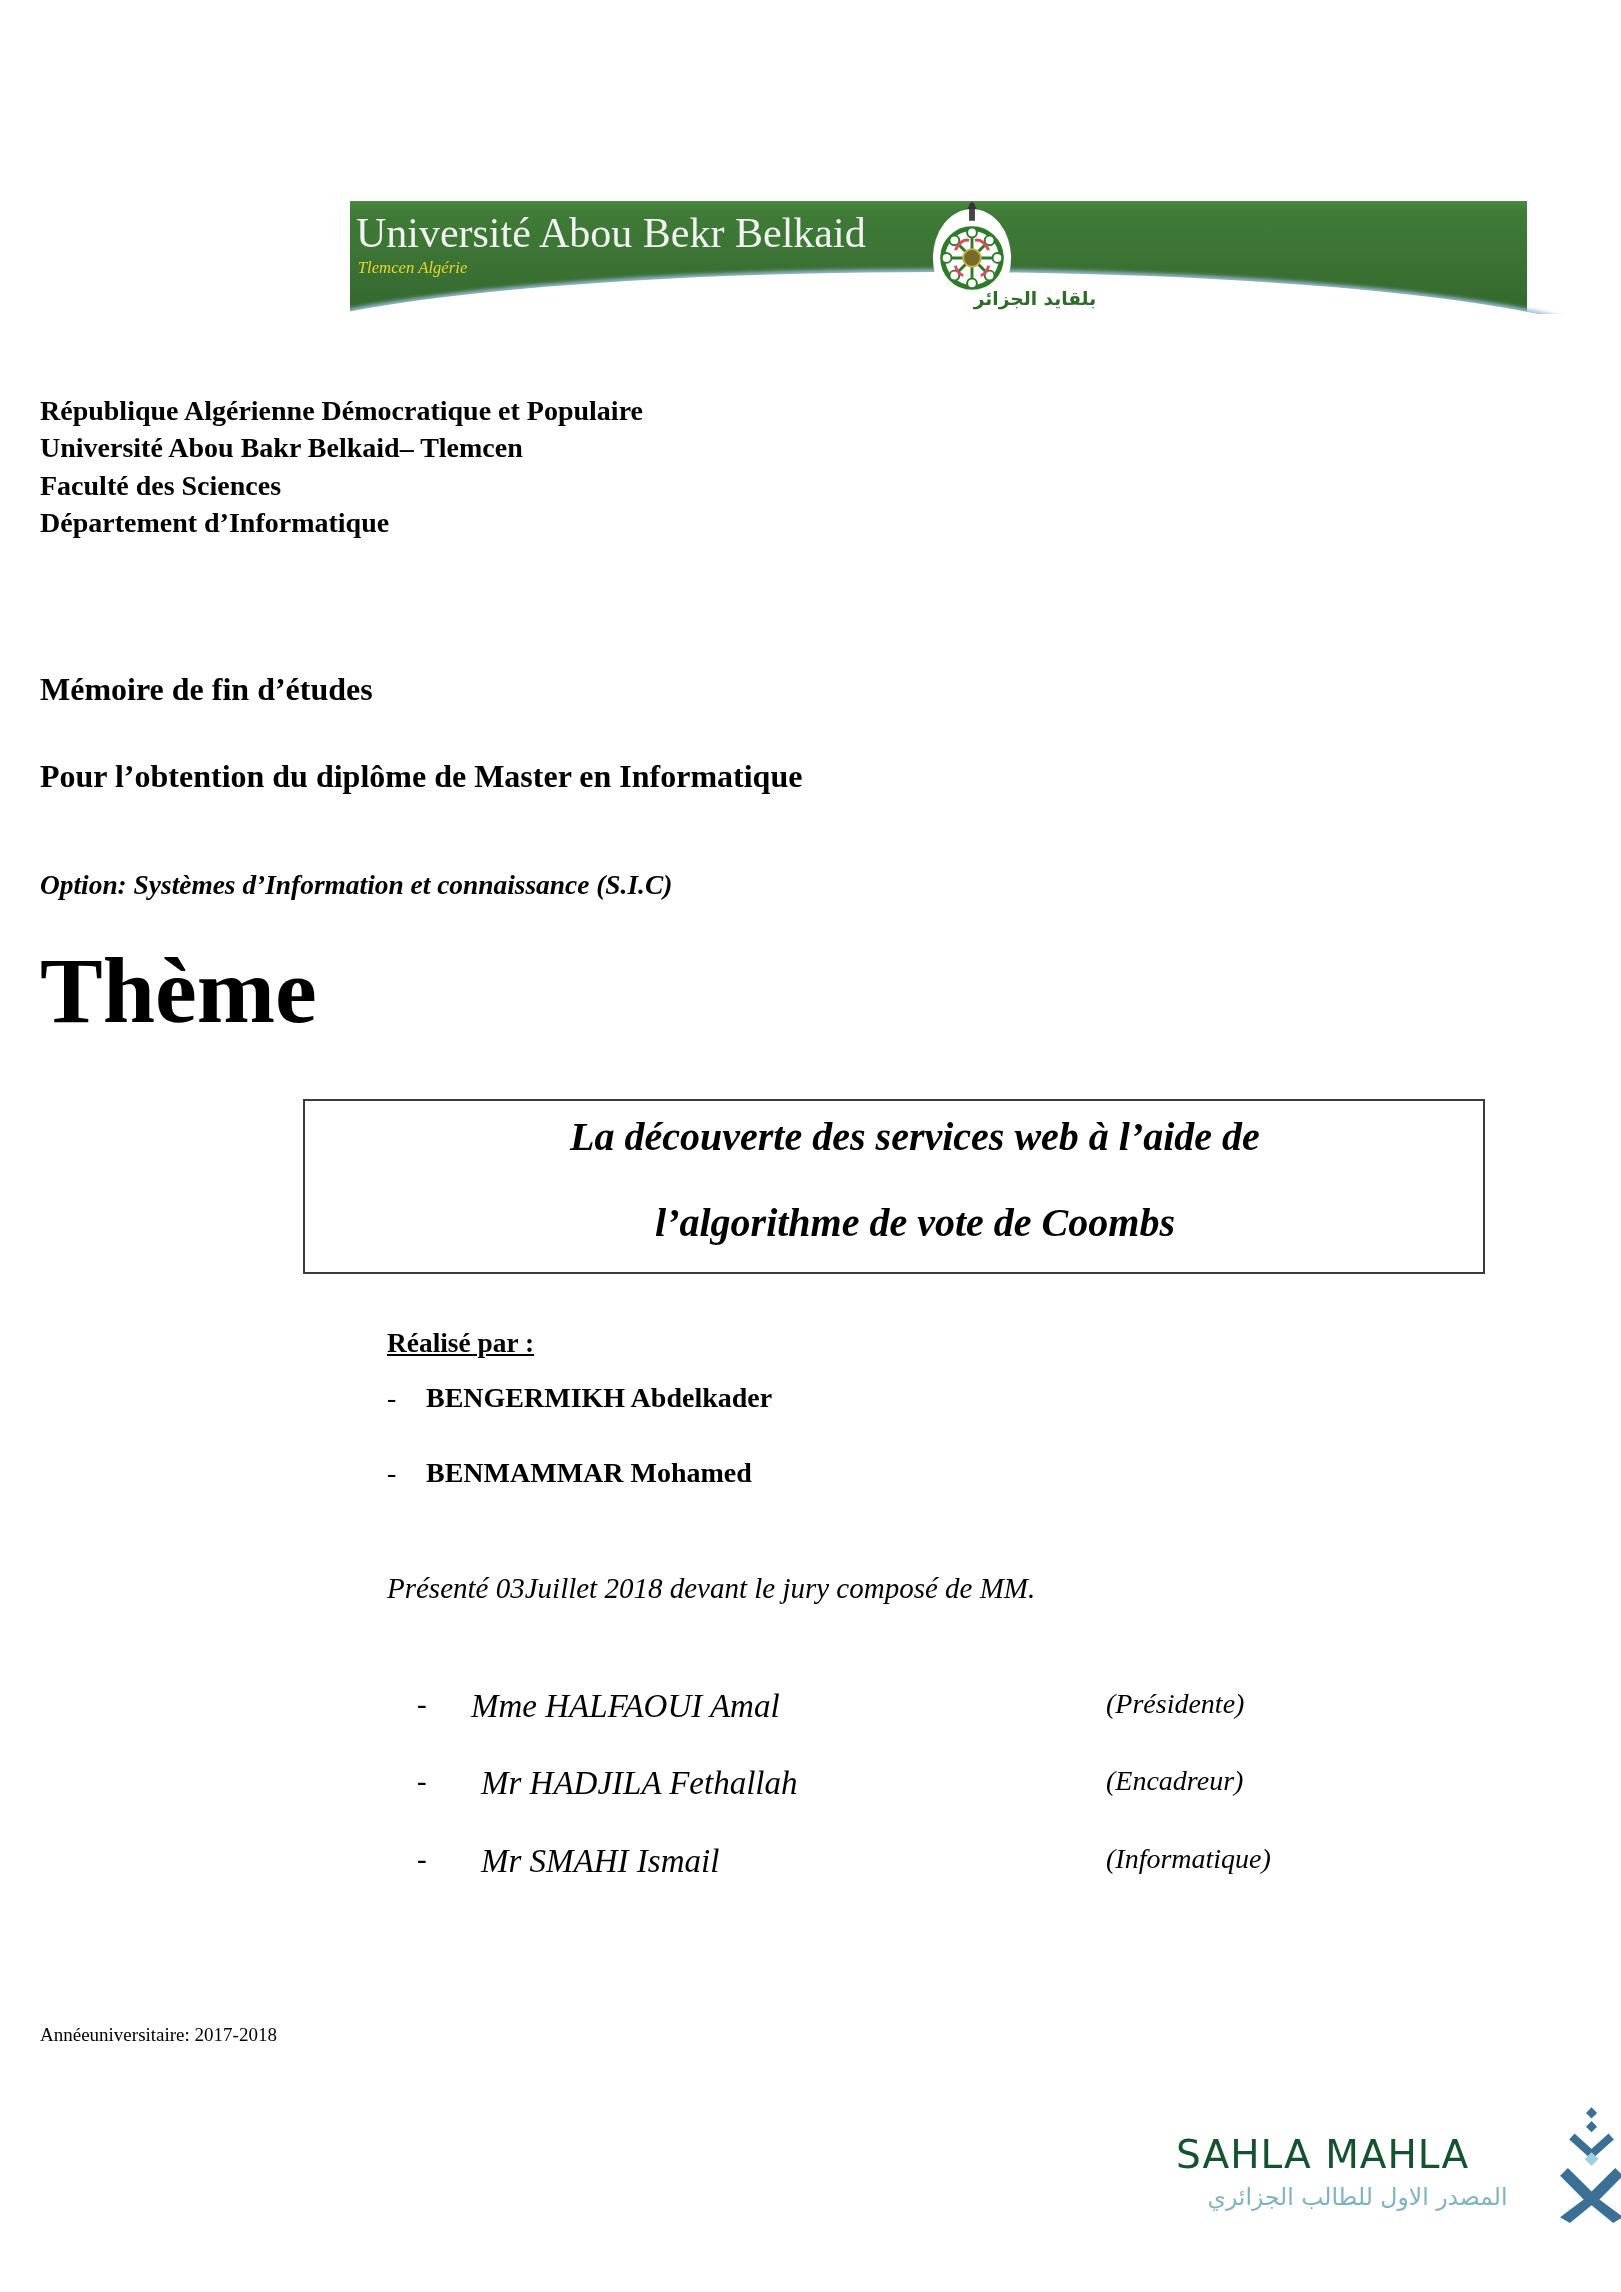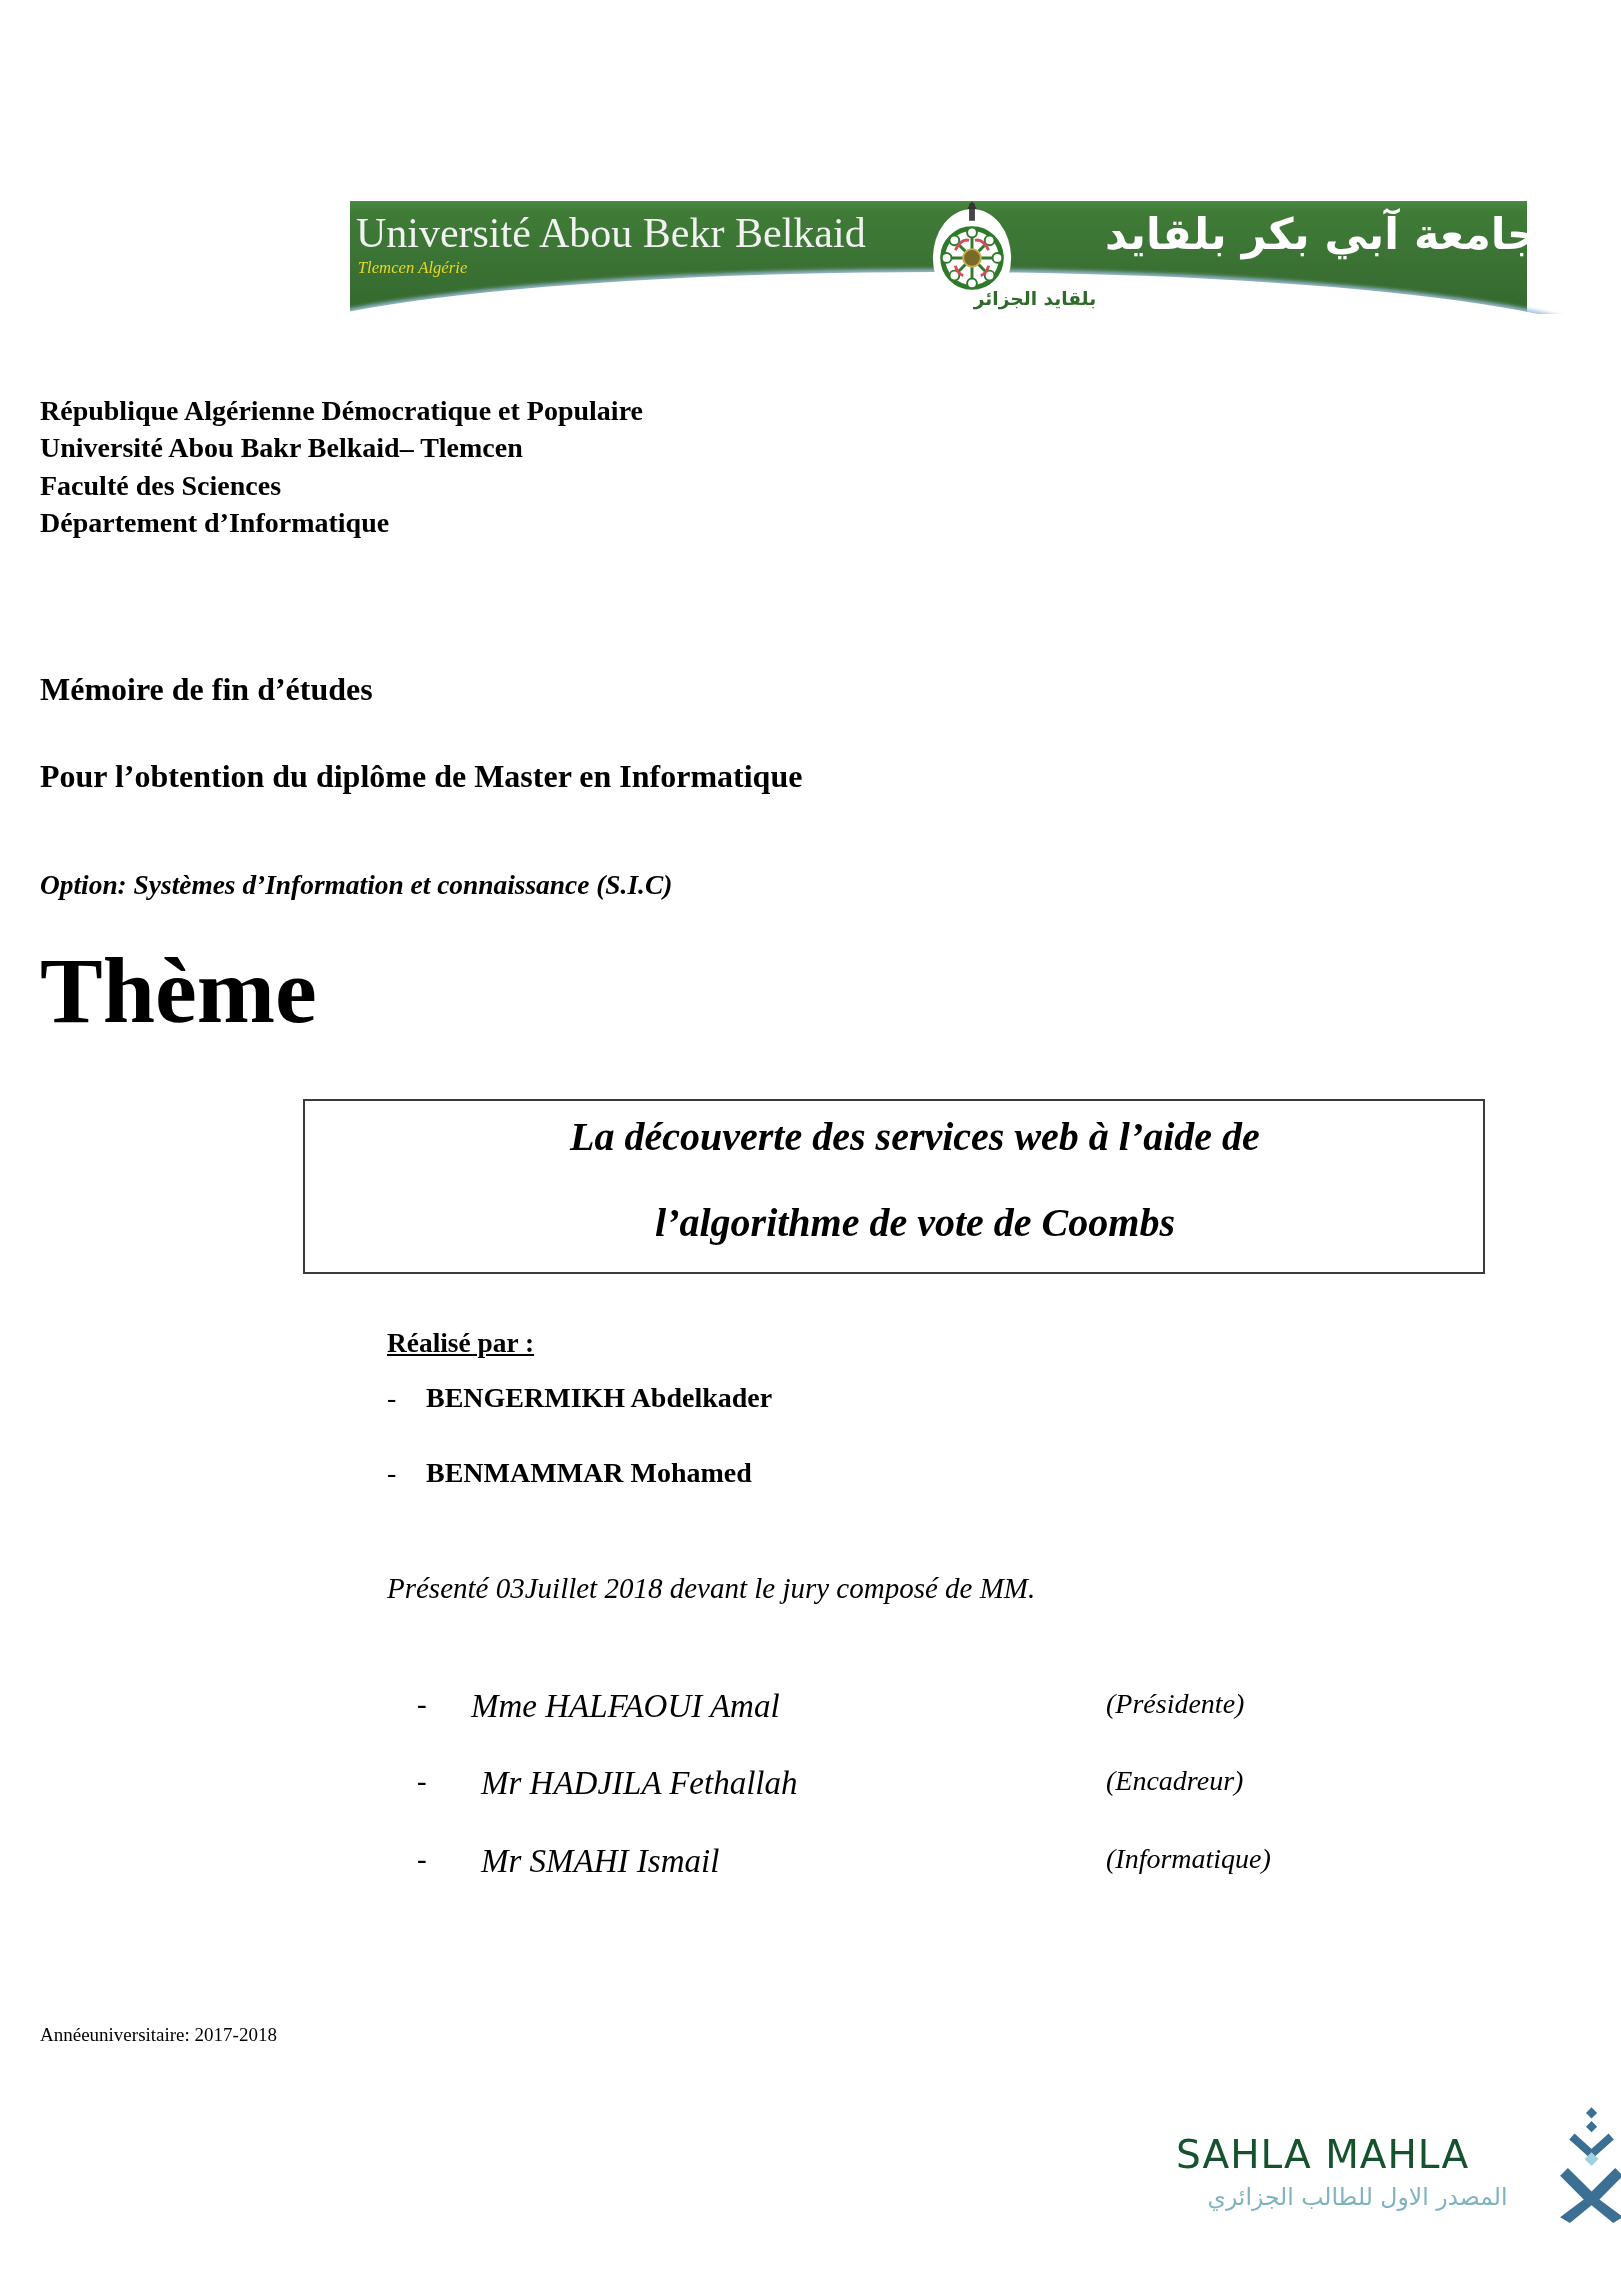--- a/index.html
+++ b/index.html
@@ -98,21 +98,20 @@
     .sahla-mark { position: absolute; left: 384px; top: 0; width: 69px; height: 118px; }
   </style>
 </head>
 <body>
 
 <div class="abs banner">
   <div class="banner-green"></div>
   <div class="banner-curve"></div>
   <div class="banner-latin">Université Abou Bekr Belkaid</div>
   <div class="banner-sub">Tlemcen   Algérie</div>
-  <div class="banner-arabic">جامعة آبي بكر بلقايد</div>
   <div class="emblem-wrap">
     <svg width="88" height="108" viewBox="0 0 90 110">
       <ellipse cx="45" cy="58" rx="40" ry="50" fill="#ffffff"></ellipse>
       <rect x="42" y="2" width="6" height="18" fill="#444"></rect>
       <polygon points="45,0 40,8 50,8" fill="#333"></polygon>
       <circle cx="45" cy="58" r="30" fill="none" stroke="#2f7a2a" stroke-width="5"></circle>
       <g stroke="#2f7a2a" stroke-width="3" fill="none">
         <line x1="45" y1="28" x2="45" y2="88"></line>
         <line x1="15" y1="58" x2="75" y2="58"></line>
         <line x1="24" y1="37" x2="66" y2="79"></line>

